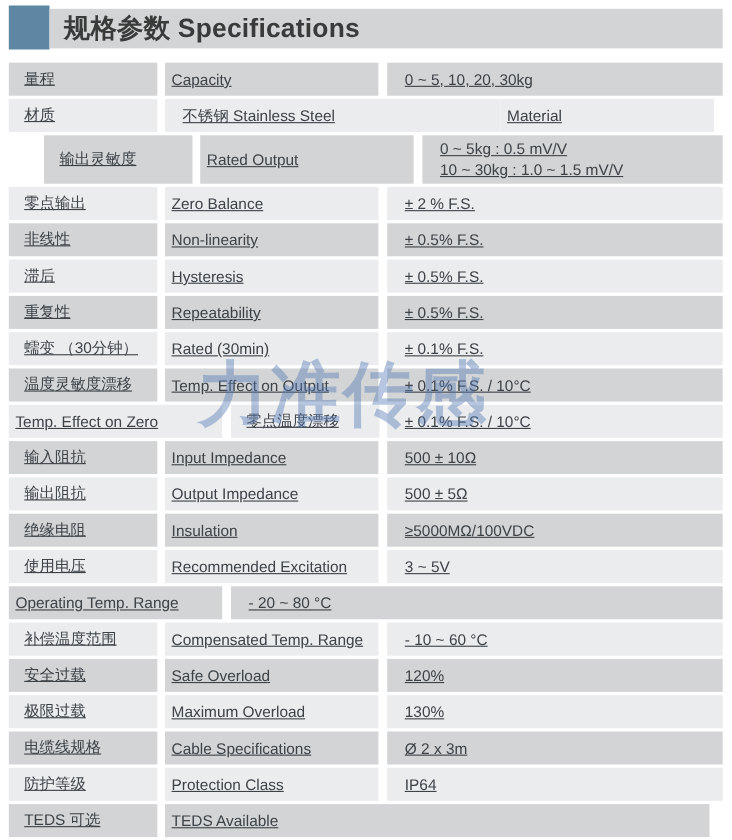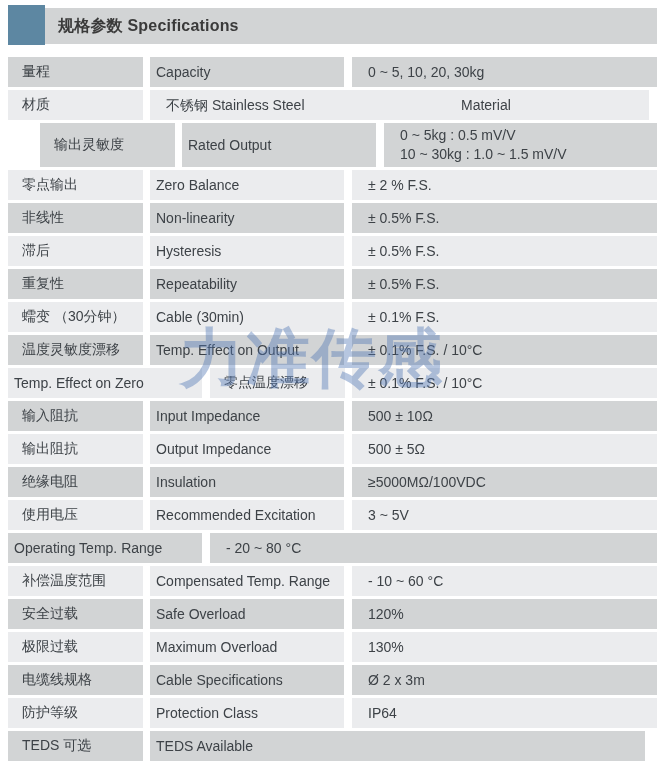--- a/index.html
+++ b/index.html
@@ -17,26 +17,26 @@
     display:flex;align-items:stretch;
   }
   .header-square{
     width:37px;height:40px;background:#5d87a2;flex:0 0 37px;
   }
   .header-band{
     flex:1;background:#d2d4d5;display:flex;align-items:center;
     margin-top:3px;margin-bottom:1px;
   }
   .header-title{
-    padding-left:13px;font-size:16px;font-weight:600;color:#3a3a3a;
+    padding-left:13px;font-size:24px;font-weight:600;color:#3a3a3a;
     letter-spacing:0.2px;
   }
   
   .table{position:absolute;top:57px;left:8px;width:649px;}
-  .row{display:flex;margin-bottom:3px;height:30px;}
+  .row{display:flex;margin-bottom:3px;height:30px;text-decoration:underline;}
   .row.tall{height:44px;padding-left:32px;}
   .cell{display:flex;align-items:center;font-size:14px;color:#3d4247;}
   .cell-cn{width:135px;flex:0 0 135px;padding-left:14px;box-sizing:border-box;margin-right:7px;}
   .cell-en{width:194px;flex:0 0 194px;padding-left:6px;box-sizing:border-box;margin-right:8px;}
   .cell-val{flex:1;padding-left:16px;box-sizing:border-box;white-space:pre-line;line-height:1.35;}
   .row.merged .cell-en{flex:1;width:auto;margin-right:12px;}
   .row:nth-child(odd) .cell{background:#d2d4d5;}
   .row:nth-child(even) .cell{background:#ebecee;}
   
   .watermark{
@@ -92,21 +92,21 @@
         <div class="cell cell-en">Hysteresis</div>
         <div class="cell cell-val">± 0.5% F.S.</div>
       </div>
       <div class="row">
         <div class="cell cell-cn">重复性</div>
         <div class="cell cell-en">Repeatability</div>
         <div class="cell cell-val">± 0.5% F.S.</div>
       </div>
       <div class="row">
         <div class="cell cell-cn">蠕变 （30分钟）</div>
-        <div class="cell cell-en">Cable (30min)</div>
+        <div class="cell cell-en">Rated (30min)</div>
         <div class="cell cell-val">± 0.1% F.S.</div>
       </div>
       <div class="row">
         <div class="cell cell-cn">温度灵敏度漂移</div>
         <div class="cell cell-en">Temp. Effect on Output</div>
         <div class="cell cell-val">± 0.1% F.S. / 10°C</div>
       </div>
       <div class="row">
         <div class="cell cell-en">Temp. Effect on Zero</div>
         <div class="cell cell-cn">零点温度漂移</div>

